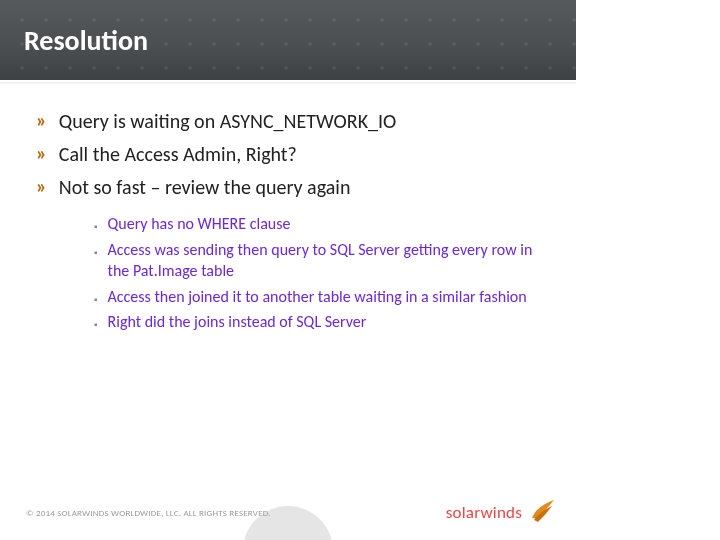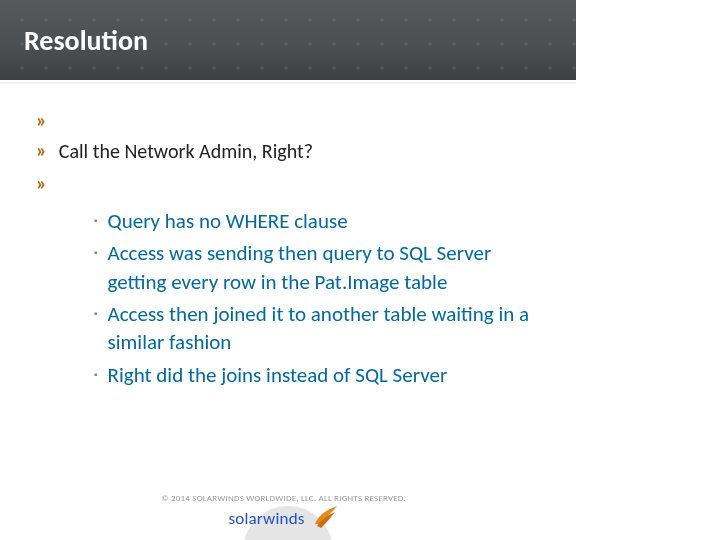--- a/index.html
+++ b/index.html
@@ -22,30 +22,29 @@
   }
   .title { color: #fff; font-size: 28px; font-weight: 600; position: relative; z-index: 1; }
   .content { padding: 26px 36px 0 36px; }
   .primary-list { list-style: none; }
   .primary-list li { display: flex; align-items: flex-start; margin-bottom: 6px; }
   .primary-list .bullet { color: #b96a0c; font-size: 20px; font-weight: 700; margin-right: 12px; line-height: 1.2; }
   .primary-list .txt { color: #222; font-size: 20px; line-height: 1.35; }
   .sub-list { list-style: none; margin: 12px 0 0 58px; }
   .sub-list li { display: flex; align-items: flex-start; margin-bottom: 4px; }
   .sub-list .sq { color: #888; font-size: 10px; margin-right: 10px; margin-top: 7px; }
-  .sub-list .txt { color: #0369a1; font-size: 21px; line-height: 1.35; max-width: 540px; }
+  .sub-list .txt { color: #6d28d9; font-size: 16px; line-height: 1.35; max-width: 540px; }
   .footer {
     position: absolute; left: 0; right: 0; bottom: 0; height: 48px;
     display: flex; align-items: center; justify-content: space-between;
-    padding: 0 20px 8px 11px;
-    flex-direction: column;
+    padding: 0 20px 8px 26px;
   }
   .copyright { color: #9a9a9a; font-size: 9px; letter-spacing: 0.2px; }
   .logo { display: flex; align-items: center; gap: 6px; }
-  .logo-text { color: #1d4ed8; font-size: 17px; letter-spacing: 0.2px; font-weight: 400; }
+  .logo-text { color: #ef4444; font-size: 17px; letter-spacing: 0.2px; font-weight: 400; }
   .logo-mark { position: relative; width: 28px; height: 28px; }
   .footer-bump {
     position: absolute;
     bottom: -56px; left: 50%; transform: translateX(-50%);
     width: 90px; height: 90px; border-radius: 50%;
     background: #d0d0d0; opacity: 0.55;
   }
 </style>
 </head>
 <body>
@@ -53,27 +52,29 @@
 <div class="slide">
   <div class="header">
     <div class="header-dots"></div>
     <div class="title">Resolution</div>
   </div>
 
   <div class="content">
     <ul class="primary-list">
       <li>
         <span class="bullet">»</span>
+        <span class="txt">Query is waiting on ASYNC_NETWORK_IO</span>
       </li>
       <li>
         <span class="bullet">»</span>
-        <span class="txt">Call the Network Admin, Right?</span>
+        <span class="txt">Call the Access Admin, Right?</span>
       </li>
       <li>
         <span class="bullet">»</span>
+        <span class="txt">Not so fast – review the query again</span>
       </li>
     </ul>
 
     <ul class="sub-list">
       <li>
         <span class="sq">▪</span>
         <span class="txt">Query has no WHERE clause</span>
       </li>
       <li>
         <span class="sq">▪</span>

